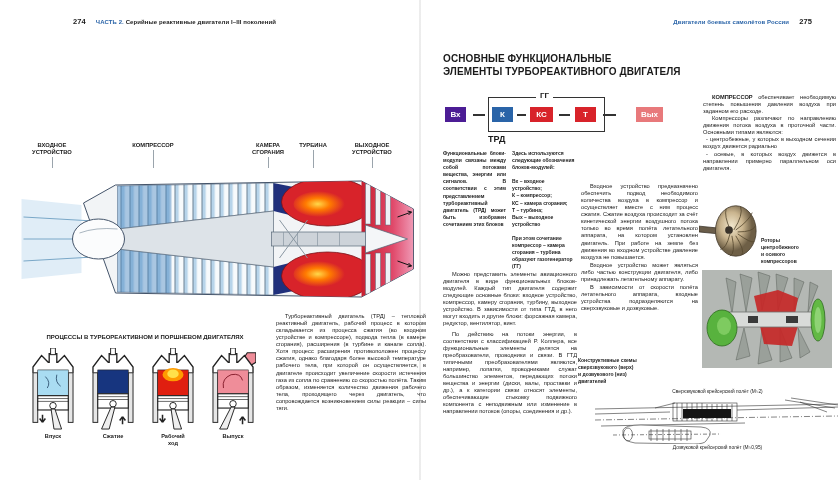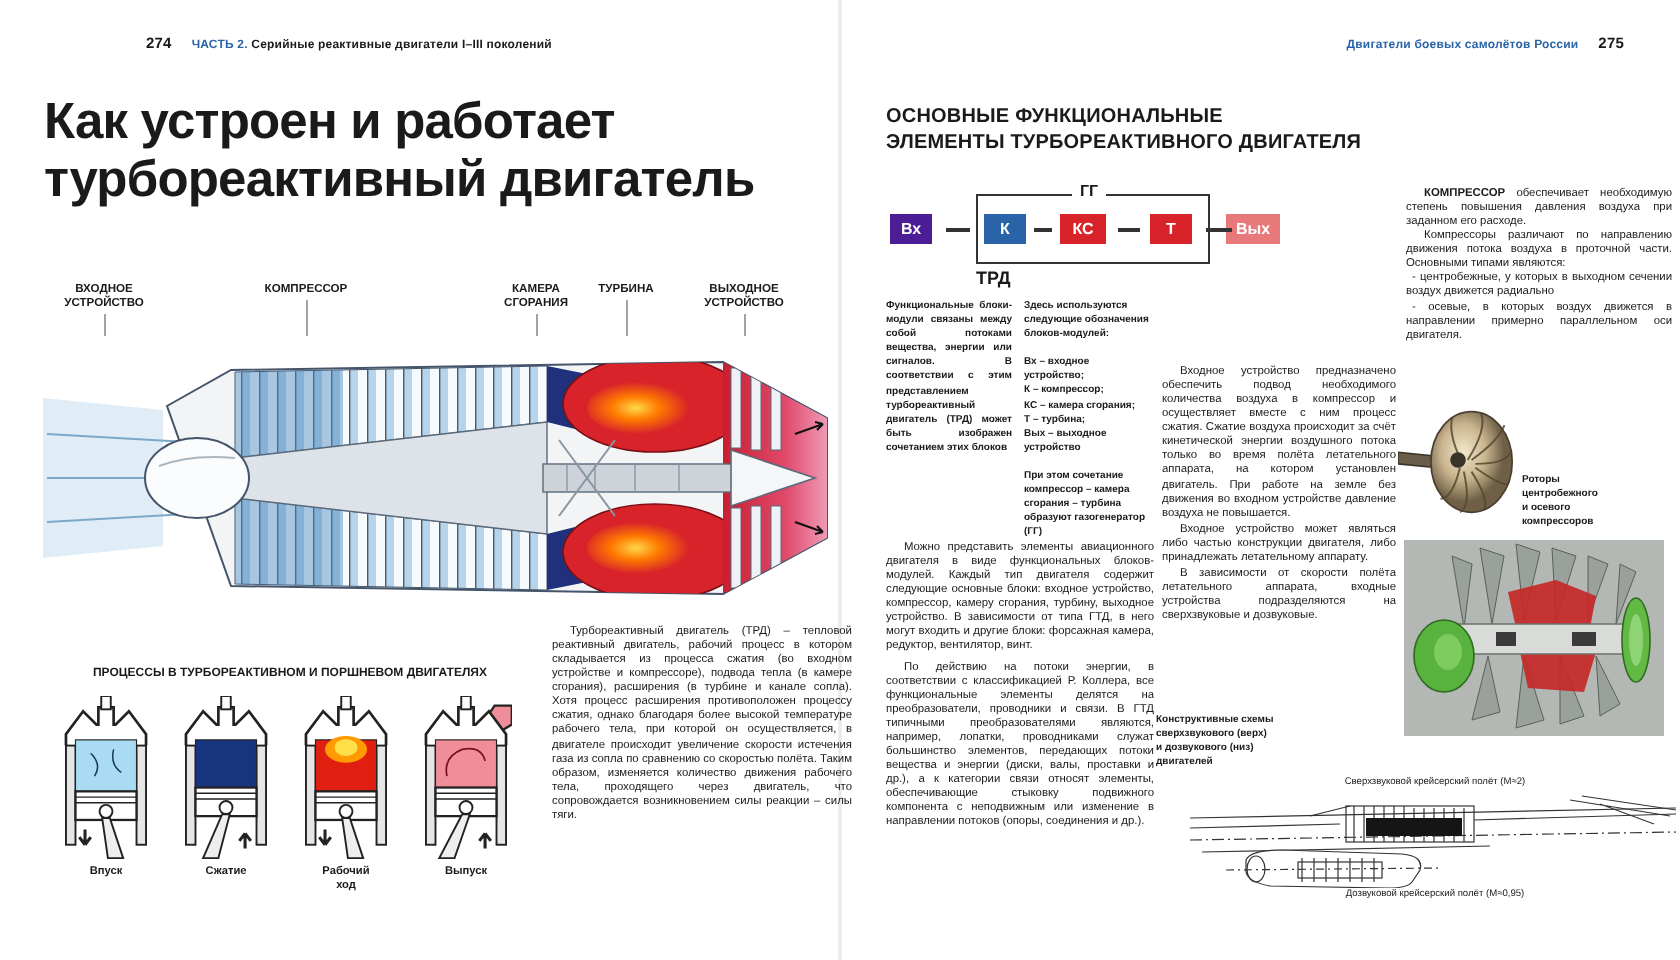--- a/index.html
+++ b/index.html
@@ -61,22 +61,20 @@
 <body>
 
 <div id="canvas">
   <div class="abs gutter"></div>
 
   <div class="abs runhead" id="l-head">
     <span id="l-pnum">274</span><span class="blue">ЧАСТЬ 2.</span>
     <span>Серийные реактивные двигатели I–III поколений</span>
   </div>
 
-  <div class="abs pre" id="l-title">Как устроен и работает
-турбореактивный двигатель</div>
 
   <div class="abs eng-label pre" style="left:17px;width:70px;">ВХОДНОЕ
 УСТРОЙСТВО</div>
   <div class="abs eng-label" style="left:118px;width:70px;">КОМПРЕССОР</div>
   <div class="abs eng-label pre" style="left:233px;width:70px;">КАМЕРА
 СГОРАНИЯ</div>
   <div class="abs eng-label" style="left:278px;width:70px;">ТУРБИНА</div>
   <div class="abs eng-label pre" style="left:337px;width:70px;">ВЫХОДНОЕ
 УСТРОЙСТВО</div>
   <div class="abs leader" style="left:52px;top:157px;height:11px;"></div>
@@ -229,21 +227,21 @@
   <div class="abs pre" id="r-title">ОСНОВНЫЕ ФУНКЦИОНАЛЬНЫЕ
 ЭЛЕМЕНТЫ ТУРБОРЕАКТИВНОГО ДВИГАТЕЛЯ</div>
 
   <div class="abs" id="blockdiag">
     <div id="bd-bracket"></div>
     <div id="bd-gg">ГГ</div>
     <div class="bd-box" style="left: 2px; width: 21px; background: #4c1d95; fill: rgb(42, 100, 168);">Вх</div>
     <div class="bd-box" style="left: 49px; width: 21px; background: rgb(42, 100, 168); fill: rgb(42, 100, 168);">К</div>
     <div class="bd-box" style="left: 87px; width: 23px; background: rgb(216, 35, 42); fill: rgb(216, 35, 42);">КС</div>
     <div class="bd-box" style="left: 132px; width: 21px; background: rgb(216, 35, 42); fill: rgb(216, 35, 42);">Т</div>
-    <div class="bd-box" style="left: 170px; width: 27px; background: rgb(232, 121, 123); fill: rgb(232, 121, 123);">Вых</div>
+    <div class="bd-box" style="left: 193px; width: 27px; background: rgb(232, 121, 123); fill: rgb(232, 121, 123);">Вых</div>
     <div class="bd-dash" style="left:30px;width:12px;"></div>
     <div class="bd-dash" style="left:74px;width:9px;"></div>
     <div class="bd-dash" style="left:116px;width:11px;"></div>
     <div class="bd-dash" style="left:160px;width:13px;"></div>
     <div id="bd-trd">ТРД</div>
   </div>
 
   <div class="abs cap jus" id="cap-a">Функциональные блоки-модули связаны между собой потоками вещества, энергии или сигналов. В соответствии с этим представлением турбореактивный двигатель (ТРД) может быть изображен сочетанием этих блоков</div>
   <div class="abs cap" id="cap-b">
     <div>Здесь используются следующие обозначения блоков-модулей:</div>

